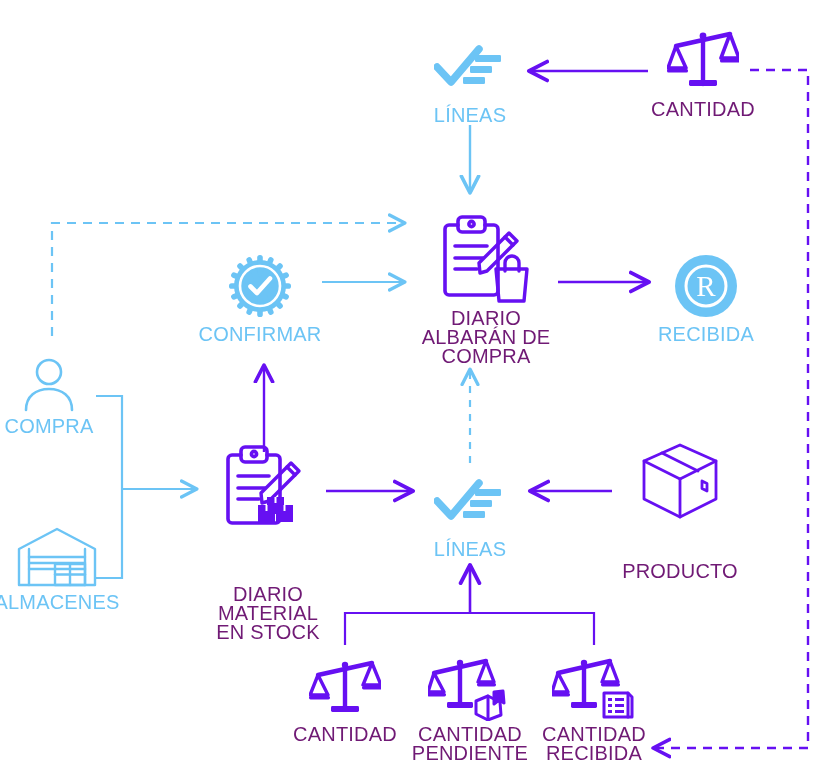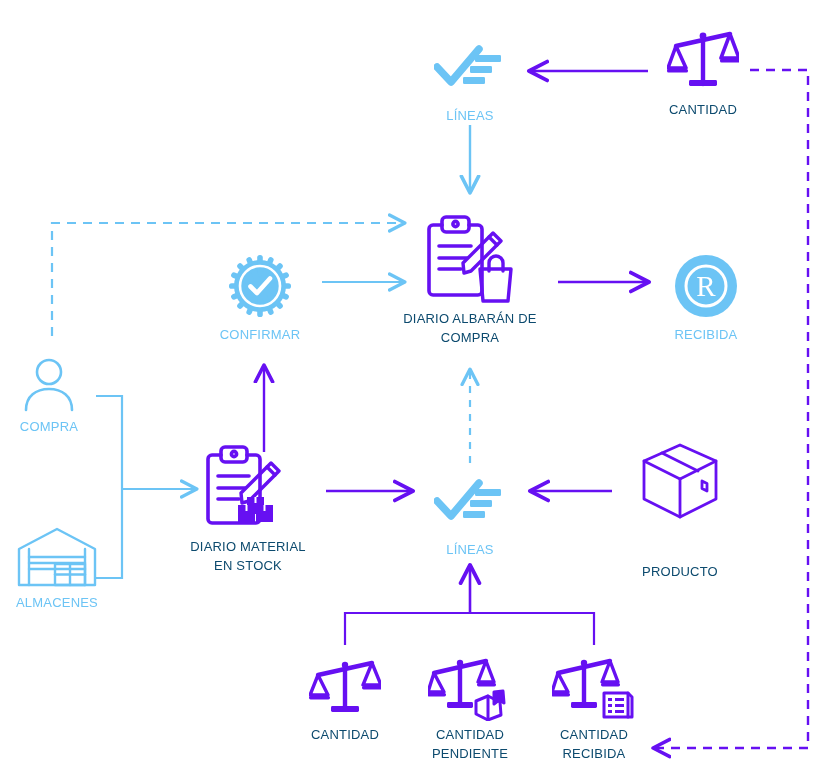--- a/index.html
+++ b/index.html
@@ -34,27 +34,27 @@
     width: 150px;
     margin-left: -75px;
   }
   .node .icon-wrap {
     display: flex;
     align-items: center;
     justify-content: center;
     height: 70px;
   }
   .node .node-label {
-    font-size: 13px;
+    font-size: 20px;
     line-height: 19px;
     letter-spacing: 0.2px;
     white-space: pre-line;
     margin-top: 4px;
   }
-  .lbl-purple { color: #0c4a6e; }
+  .lbl-purple { color: #701a75; }
   .lbl-blue   { color: #6cc4f5; }
 </style>
 </head>
 <body>
 
 <div id="diagram-canvas">
 
   <svg id="diagram-svg" viewBox="0 0 835 779">
     <defs>
       <marker id="ah-purple" markerWidth="9" markerHeight="9" refX="7.2" refY="4.5" orient="auto" markerUnits="strokeWidth">
@@ -162,21 +162,21 @@
             <rect x="30.2" y="2" width="5.6" height="62" rx="2.6" transform="rotate(157.5 33 33)"></rect>
           </g>
         </g>
         <circle cx="33" cy="33" r="20" fill="none" stroke="#ffffff" stroke-width="2.6"></circle>
         <path d="M23.5,33.5 L30,40 L43,25.5" fill="none" stroke="#ffffff" stroke-width="4.6" stroke-linecap="round" stroke-linejoin="round"></path>
       </svg>
     </div>
     <div class="node-label lbl-blue">CONFIRMAR</div>
   </div>
 
-  <div class="node" style="left:470px; top:213px;">
+  <div class="node" style="left:486px; top:213px;">
     <div class="icon-wrap" style="height:92px;">
       <svg width="94" height="92" viewBox="0 0 94 92">
         <g fill="none" stroke="#6610f2" stroke-width="3.6" stroke-linejoin="round" stroke-linecap="round">
           <path d="M19,12 L10,12 A4,4 0 0 0 6,16 L6,78 A4,4 0 0 0 10,82 L55,82 A4,4 0 0 0 59,78 L59,16 A4,4 0 0 0 55,12 L46,12"></path>
           <rect x="19" y="4" width="27" height="15" rx="4"></rect>
           <circle cx="32.5" cy="11" r="2.6"></circle>
           <line x1="16" y1="33" x2="48" y2="33"></line>
           <line x1="16" y1="45" x2="44" y2="45"></line>
           <line x1="16" y1="56" x2="38" y2="56"></line>
         </g>
@@ -229,21 +229,21 @@
           <path d="M69,23 L69,59"></path>
           <rect x="39" y="38" width="30" height="21"></rect>
           <line x1="54" y1="38" x2="54" y2="59"></line>
           <line x1="39" y1="48.5" x2="69" y2="48.5"></line>
         </g>
       </svg>
     </div>
     <div class="node-label lbl-blue">ALMACENES</div>
   </div>
 
-  <div class="node" style="left:248px; top:443px;">
+  <div class="node" style="left:268px; top:443px;gap:48px;">
     <div class="icon-wrap" style="height:90px;">
       <svg width="92" height="90" viewBox="0 0 92 90">
         <g fill="none" stroke="#6610f2" stroke-width="3.6" stroke-linejoin="round" stroke-linecap="round">
           <path d="M19,12 L10,12 A4,4 0 0 0 6,16 L6,76 A4,4 0 0 0 10,80 L54,80 A4,4 0 0 0 58,76 L58,16 A4,4 0 0 0 54,12 L45,12"></path>
           <rect x="19" y="4" width="26" height="15" rx="4"></rect>
           <circle cx="32" cy="11" r="2.6"></circle>
           <line x1="16" y1="33" x2="47" y2="33"></line>
           <line x1="16" y1="45" x2="43" y2="45"></line>
           <line x1="16" y1="56" x2="37" y2="56"></line>
         </g>

